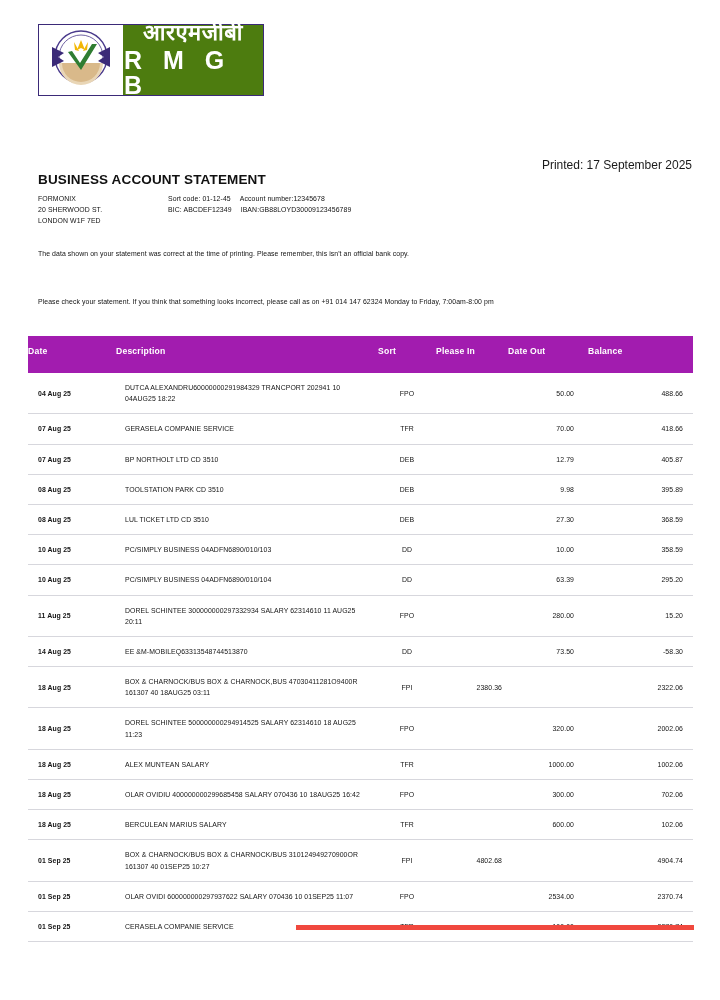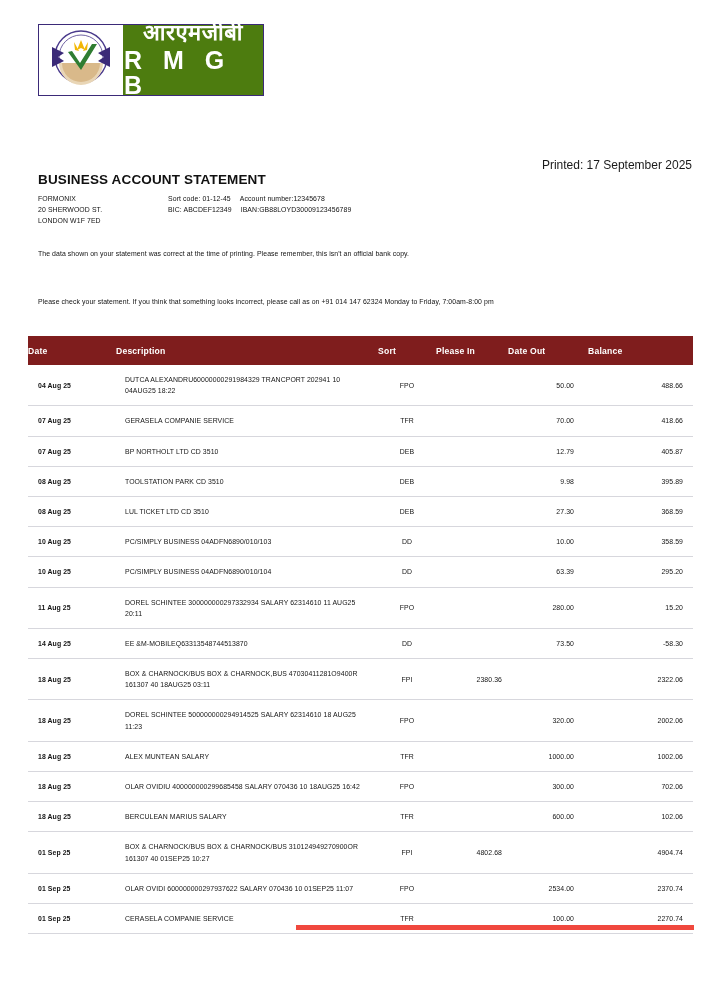--- a/index.html
+++ b/index.html
@@ -122,25 +122,25 @@
   
   .txn-table {
     position: absolute;
     left: 28px;
     top: 336px;
     width: 665px;
     border-collapse: collapse;
     table-layout: fixed;
   }
   .txn-table thead th {
-    background: #7f1d1d;
+    background: #a21caf;
     color: #ffffff;
     font-size: 8.6px;
     font-weight: 700;
-    padding: 8px 0 8px 0;
+    padding: 8px 0 16px 0;
     text-align: left;
     letter-spacing: 0.2px;
     height: 13px;
     vertical-align: middle;
   }
   th.c-date    { width: 88px;  padding-left: 10px; }
   th.c-desc    { width: 262px; padding-left: 9px;  }
   th.c-type    { width: 58px;  text-align: center; }
   th.c-in      { width: 72px;  text-align: right; padding-right: 6px; }
   th.c-out     { width: 80px;  text-align: right; padding-right: 14px; }

